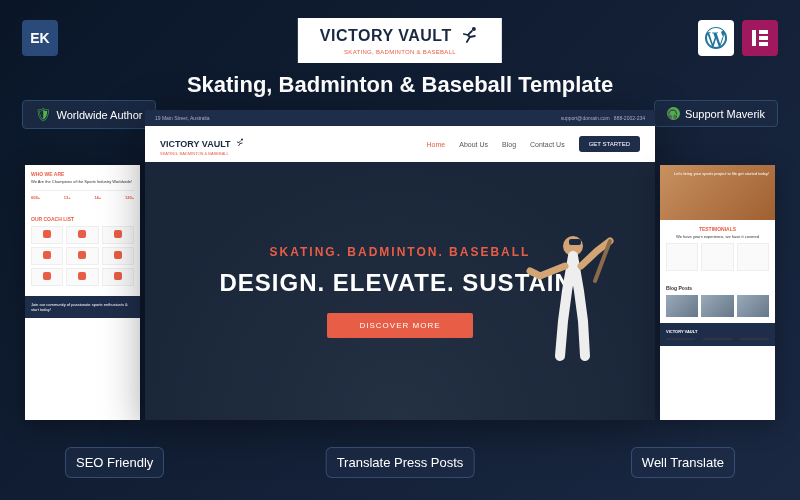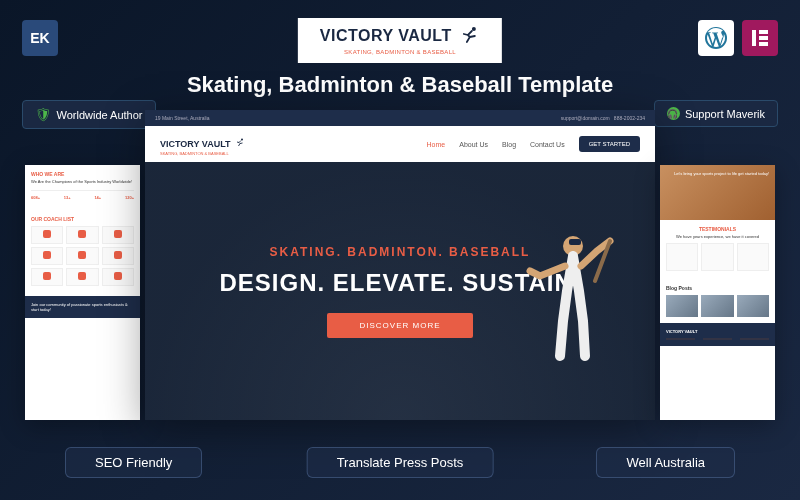--- a/index.html
+++ b/index.html
@@ -132,21 +132,21 @@
     .side-testimonials { display: flex; gap: 3px; margin-top: 4px; }
     .side-testimonial { flex: 1; height: 28px; background: #fafafa; border: 1px solid #eee; }
     .side-blog-grid { display: grid; grid-template-columns: repeat(3, 1fr); gap: 3px; margin-top: 4px; }
     .side-blog-item { height: 22px; background: linear-gradient(135deg, #9ab 0%, #678 100%); }
     .side-footer { background: #1e2d4a; padding: 6px; }
     
     .pill {
       position: absolute;
       background: rgba(30,45,74,0.6);
       border: 1px solid rgba(100,130,180,0.4);
-      padding: 7px 29px;
+      padding: 7px 10px;
       border-radius: 6px;
       color: #fff;
       font-size: 13px;
     }
     .pill-1 { bottom: 22px; left: 65px; }
     .pill-2 { bottom: 22px; left: 50%; transform: translateX(-50%); }
     .pill-3 { bottom: 22px; right: 65px; }
     
     .wp-logo { width: 24px; height: 24px; }
     .elem-logo { width: 24px; height: 24px; }
@@ -289,13 +289,13 @@
     <div style="display:flex;gap:8px;margin-top:4px">
       <div style="flex:1;height:2px;background:#334"></div>
       <div style="flex:1;height:2px;background:#334"></div>
       <div style="flex:1;height:2px;background:#334"></div>
     </div>
   </div>
 </div>
 
 <div class="pill pill-1">SEO Friendly</div>
 <div class="pill pill-2">Translate Press Posts</div>
-<div class="pill pill-3">Well Australia</div>
+<div class="pill pill-3">Well Translate</div>
 
 </body></html>

